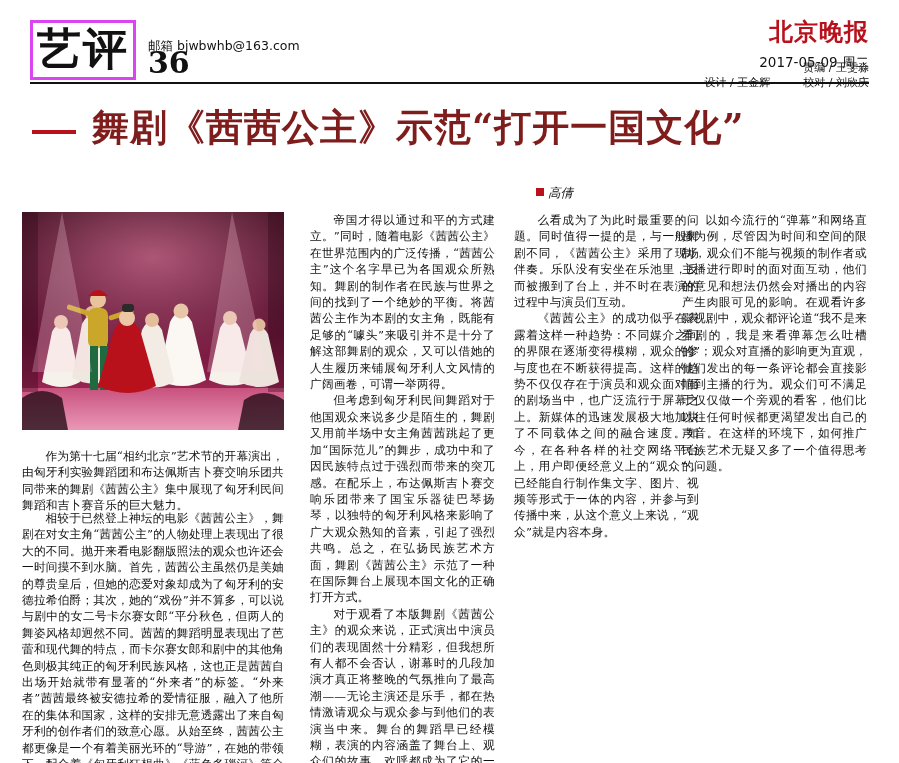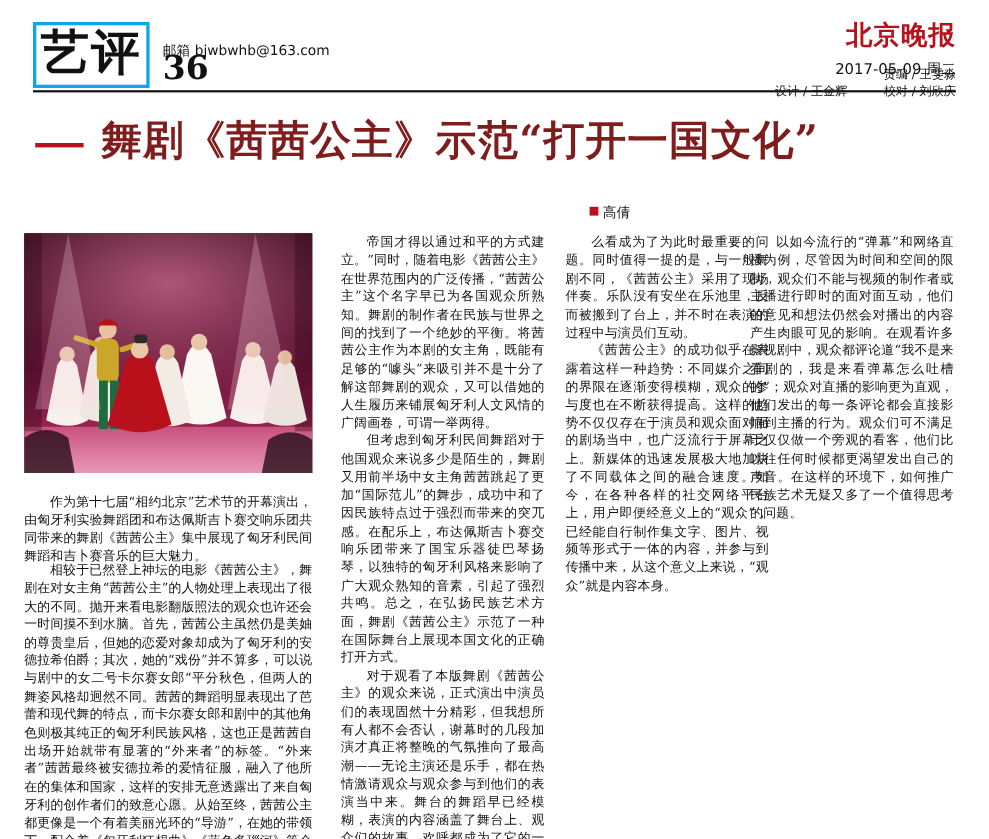--- a/index.html
+++ b/index.html
@@ -26,21 +26,21 @@
     position:absolute;left:0;top:2px;
     font-family:"DejaVu Serif","Liberation Serif",serif;
     font-weight:bold;
     font-size:44px;
     letter-spacing:2px;
     line-height:52px;
     color:#111;
   }
   .mh-title .boxed{
     display:inline-block;
-    border:3px solid #0ea5e9;
+    border:3px solid #d946ef;
     padding:0 4px 2px 4px;
   }
   .mh-num{
     position:absolute;left:118px;top:30px;
     font-family:"DejaVu Serif","Liberation Serif",serif;
     font-weight:bold;font-size:30px;line-height:30px;text-align:right;
   }
   .mh-mail{
     position:absolute;left:118px;top:20px;
     font-size:12.5px;color:#111;
@@ -96,20 +96,21 @@
     white-space:nowrap;
   }
 
   
   .byline{
     position:absolute;
     left:536px;top:185px;
     font-size:12.5px;
     color:#111;
     white-space:nowrap;
+    font-style:italic;
   }
   .byline .sq{
     display:inline-block;
     width:8px;height:8px;background:#b8111c;
     margin-right:4px;
     vertical-align:1px;
   }
 
   
   .photo{

